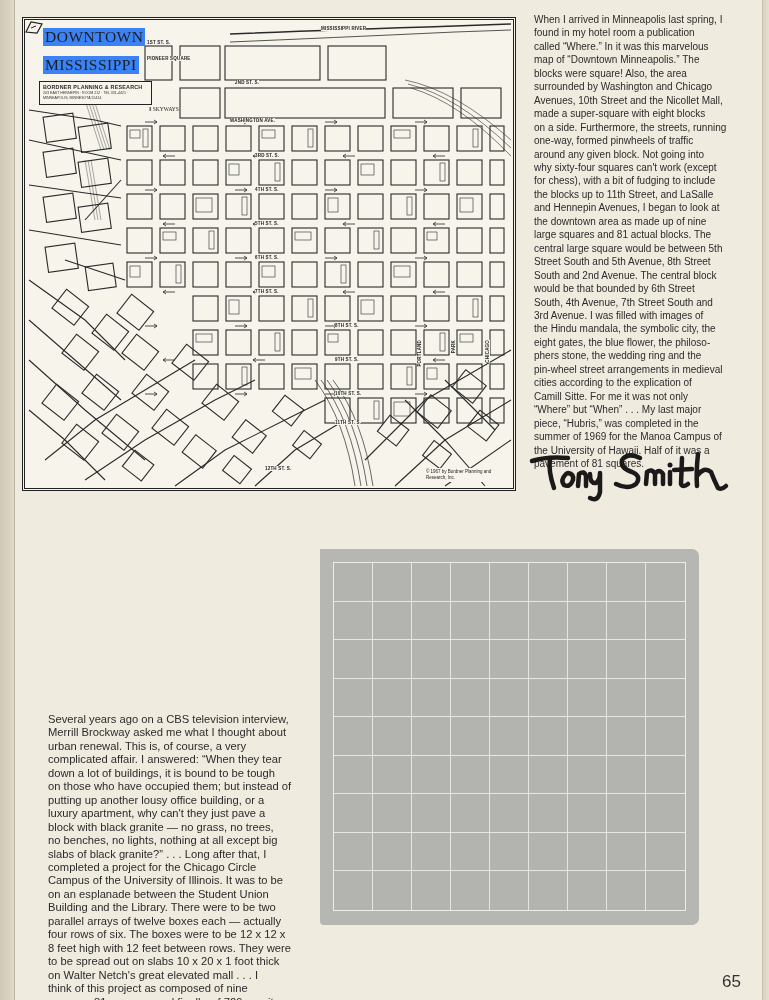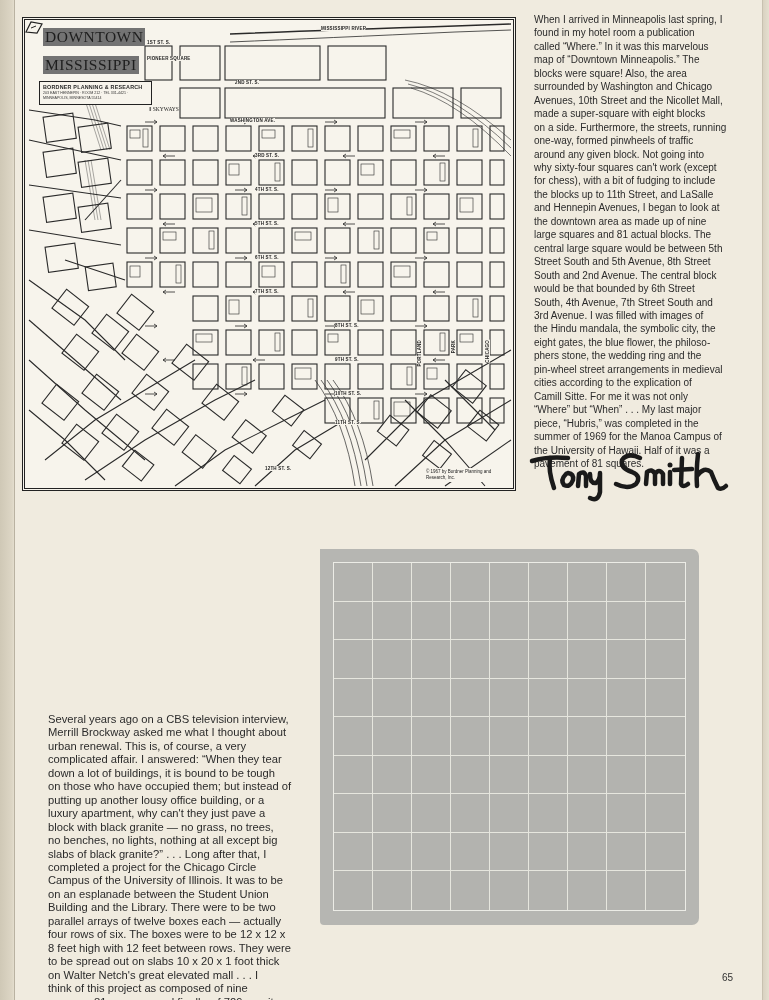--- a/index.html
+++ b/index.html
@@ -25,21 +25,21 @@
     .map-frame {
       position: absolute; left: 22px; top: 17px; width: 494px; height: 474px;
       background: #f7f4ec;
       border: 3px double #222;
       box-sizing: border-box;
     }
     .map-frame svg { position: absolute; left: 0; top: 0; }
     .map-title {
       position: absolute; left: 18px; font-family: "Liberation Serif", serif;
       font-size: 15.5px; letter-spacing: 0.5px; color: #1e1e1e;
-      background: #737373; padding: 0 2px;
+      background: #3b82f6; padding: 0 2px;
     }
     .map-title.l1 { top: 8px; }
     .map-title.l2 { top: 36px; }
     .publisher-box {
       position: absolute; left: 14px; top: 61px; width: 113px; height: 24px;
       border: 1px solid #222; background: #f7f4ec; box-sizing: border-box;
       padding: 2px 3px;
     }
     .publisher-name {
       font-family: "Liberation Sans", sans-serif; font-size: 5.4px; font-weight: bold;
@@ -84,21 +84,21 @@
       border: 1px solid #ecece6;
       box-sizing: border-box;
     }
     .grid-cell {
       border-right: 1px solid #e6e6de;
       border-bottom: 1px solid #e6e6de;
       box-sizing: border-box;
       background: #b3b3af;
     }
     .page-number {
-      position: absolute; left: 722px; top: 972px; font-size: 10px; color: #333; text-align: center;
+      position: absolute; left: 722px; top: 972px; font-size: 17px; color: #333; text-align: center;
     }
     .tv {
       position: absolute; font-size: 4.5px; color: #222; font-weight: bold;
       background: #f7f4ec; letter-spacing: 0.2px;
     }
   </style>
 </head>
 <body>
 
 <div class="gutter-left"></div>

